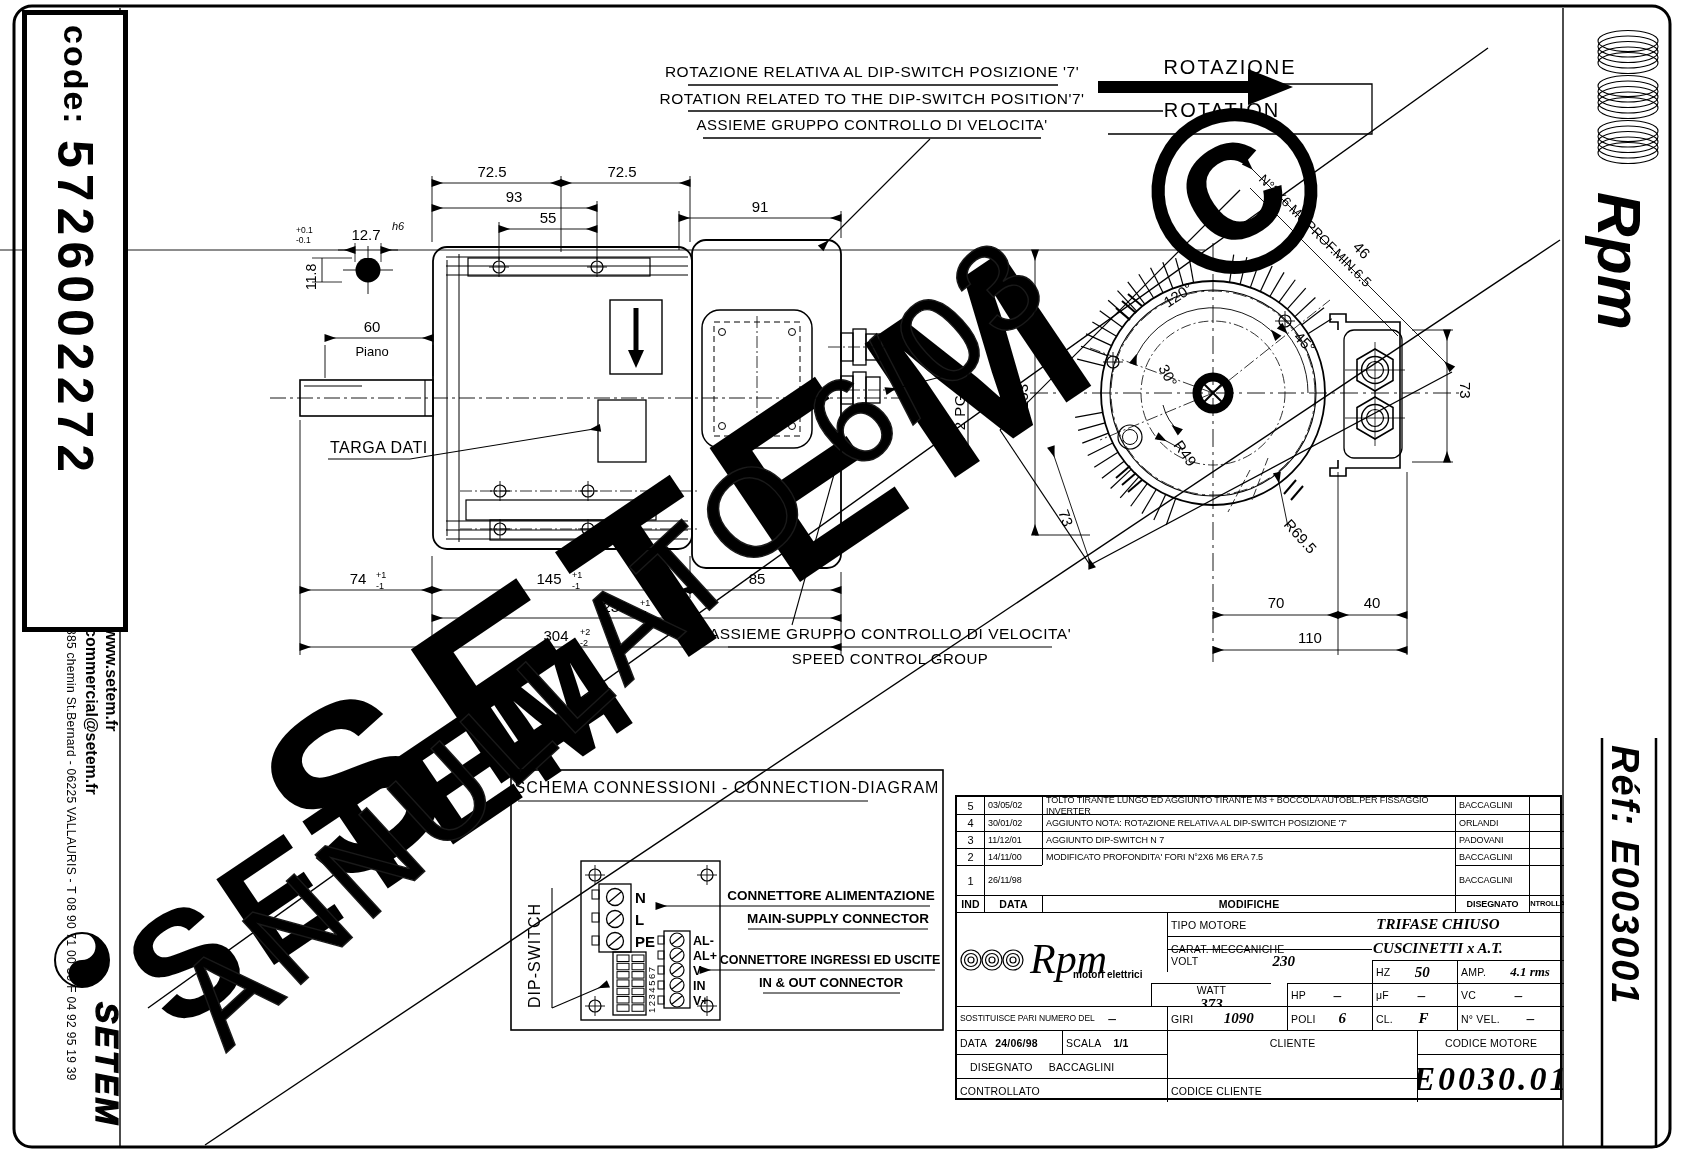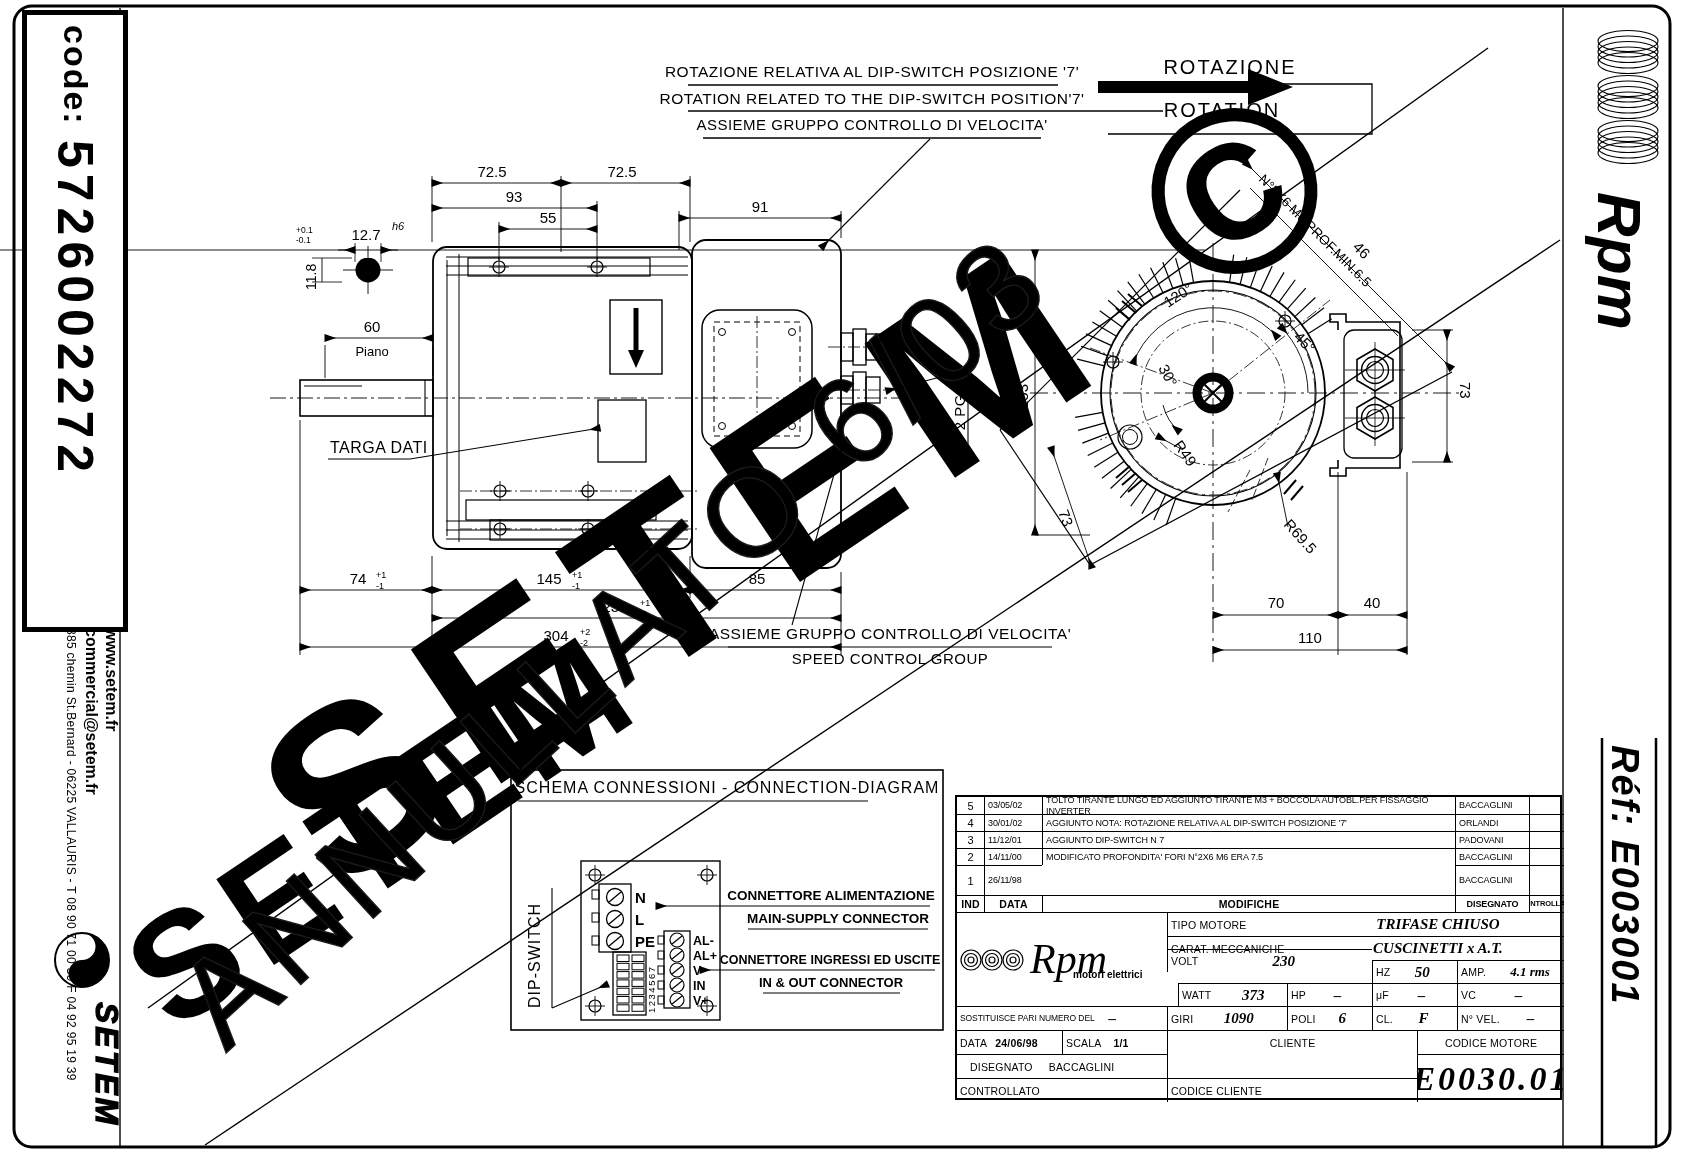--- a/index.html
+++ b/index.html
@@ -560,21 +560,21 @@
   </div>
   <div class="c" style="left:415px;top:163px;width:85px;height:23px;">
     <span class="lab">HZ</span>
     <span class="val" style="margin:0 auto;">50</span>
   </div>
   <div class="c" style="left:500px;top:163px;width:107px;height:23px;gap:18px;">
     <span class="lab">AMP.</span>
     <span class="val" style="margin-left:6px;font-size:13px;">4.1 rms</span>
   </div>
 
-  <div class="c" style="left:221px;top:186px;width:120px;height:23px;">
+  <div class="c" style="left:194px;top:186px;width:120px;height:23px;flex-direction:column;">
     <span class="lab">WATT</span>
     <span class="val" style="margin:0 auto;">373</span>
   </div>
   <div class="c" style="left:330px;top:186px;width:85px;height:23px;">
     <span class="lab">HP</span>
     <span class="val" style="margin:0 auto;">–</span>
   </div>
   <div class="c" style="left:415px;top:186px;width:85px;height:23px;">
     <span class="lab">μF</span>
     <span class="val" style="margin:0 auto;">–</span>

